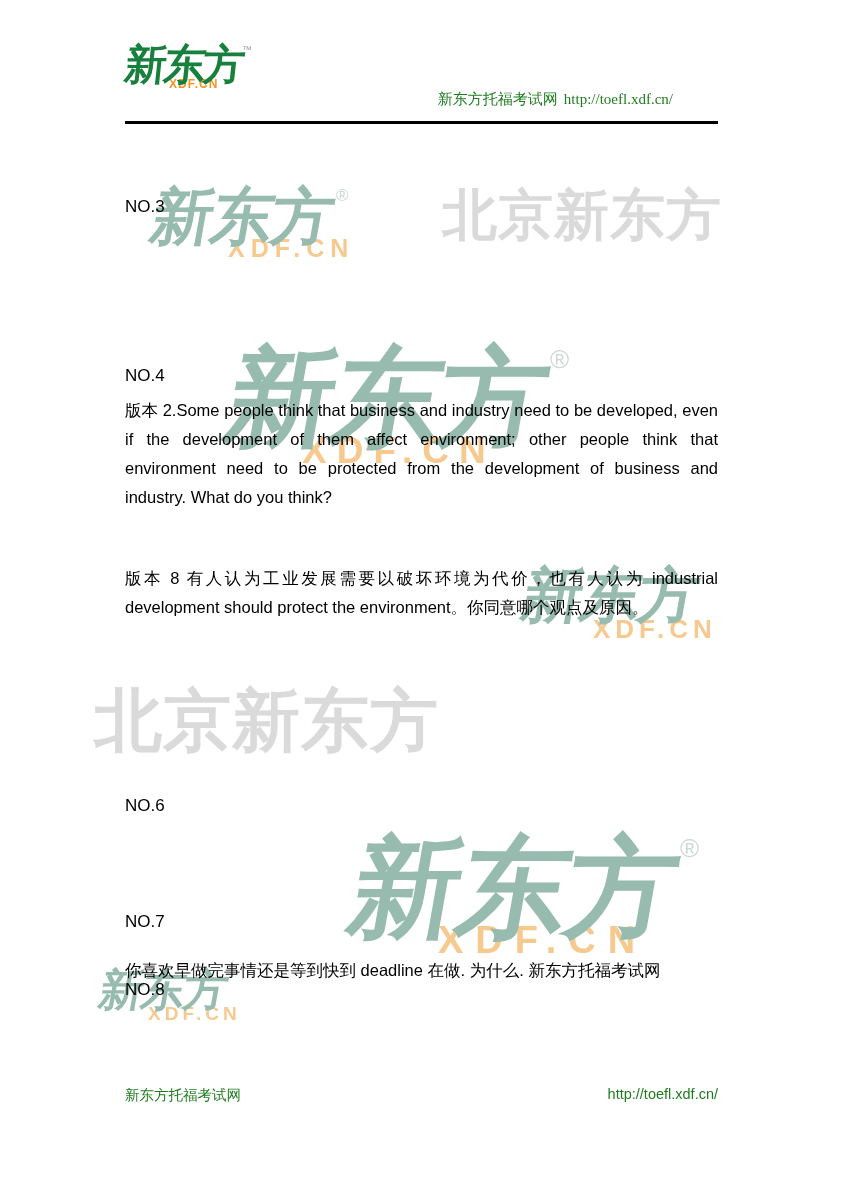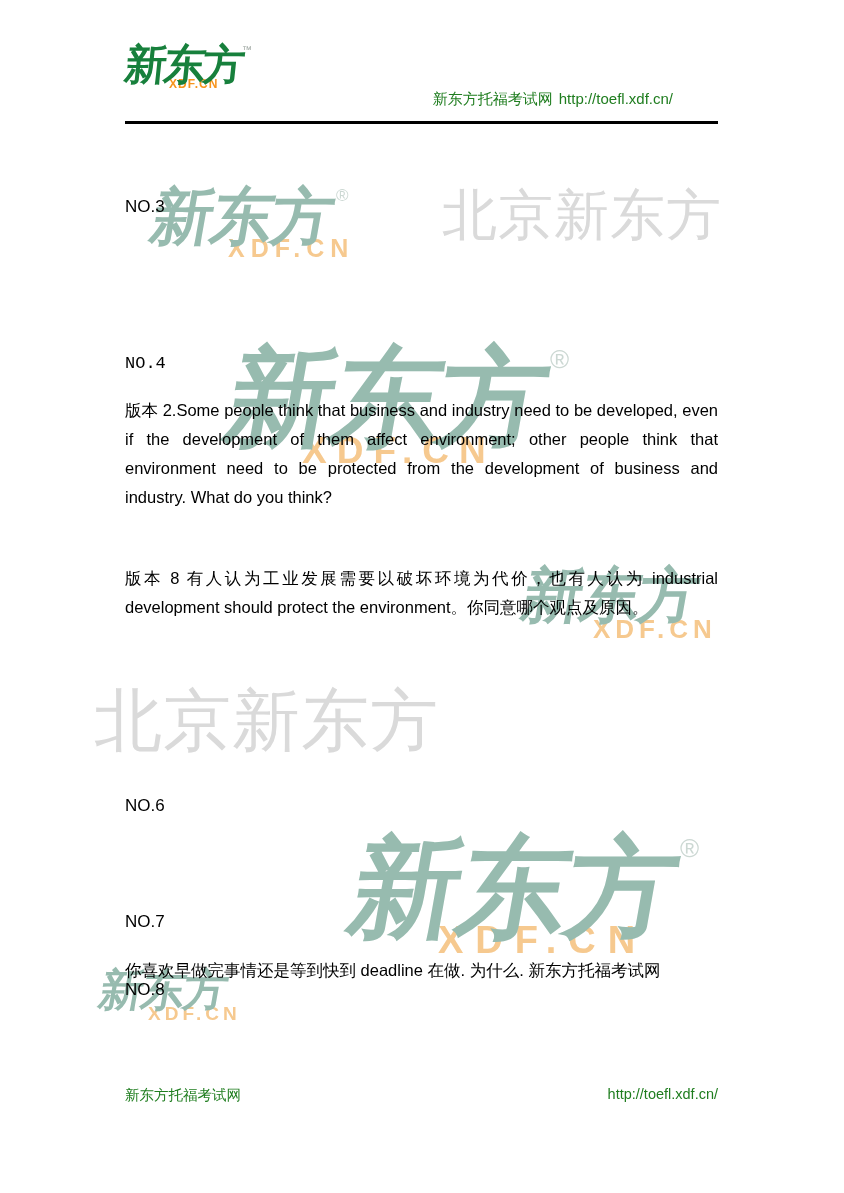--- a/index.html
+++ b/index.html
@@ -11,21 +11,21 @@
   }
 
   
   .wm { position:absolute; z-index:0; pointer-events:none; white-space:nowrap; }
   .wm-teal .cn {
     display:inline-block; font-weight:bold; color:#97bbaf;
     transform:skewX(-10deg); letter-spacing:-2px; line-height:1;
   }
   .wm-teal .reg { color:#ccd8d3; font-size:20px; vertical-align:top; margin-left:4px; }
   .wm-teal .sub { color:#f6c98f; font-weight:bold; line-height:1; }
-  .wm-gray { color:#dadada; font-weight:normal; line-height:1; letter-spacing:1px; }
+  .wm-gray { color:#dadada; font-weight:bold; line-height:1; letter-spacing:1px; }
 
   #wm-no3 { left:152px; top:186px; }
   #wm-no3 .cn  { font-size:62px; }
   #wm-no3 .reg { font-size:17px; }
   #wm-no3 .sub { font-size:25px; letter-spacing:6px; margin:-12px 0 0 76px; }
 
   #wm-bj-top { left:442px; top:188px; font-size:55px; }
 
   #wm-no4 { left:228px; top:344px; }
   #wm-no4 .cn  { font-size:108px; }
@@ -57,38 +57,38 @@
     display:inline-block; font-size:42px; font-weight:bold; color:#17803c;
     transform:skewX(-6deg); letter-spacing:-3px; line-height:1;
   }
   .logo-tm { font-size:10px; color:#9aa39d; vertical-align:top; }
   .logo-sub {
     font-size:12px; font-weight:bold; color:#f7941d;
     letter-spacing:1px; margin:-8px 0 0 44px; line-height:1;
   }
   .site-line {
     position:absolute; right:45px; bottom:12px;
-    font-size:15px; color:#1f7d1f;
+    font-size:15px; color:#1f7d1f;font-family:Liberation Serif, serif;
   }
   .site-line .url { margin-left:6px; }
 
   
   .h {
     position:absolute; left:125px; width:593px; z-index:1;
     font-size:17px; color:#000000;
   }
   .p {
     position:absolute; left:125px; width:593px; z-index:1;
     font-size:16.5px; line-height:29px; color:#000000;
   }
   .just { text-align:justify; }
 
   #h-no3 { top:197px; }
   #p-no3 { top:247px; }
-  #h-no4 { top:354px;font-family:Liberation Mono, monospace; }
+  #h-no4 { top:366px; }
   #p-no4a { top:396px; }
   #p-no4b { top:564px; }
   #h-no5 { top:676px; }
   #p-no5 { top:714px; }
   #h-no6 { top:796px; }
   #p-no6 { top:836px; }
   #h-no7 { top:912px; }
   #p-no7 { top:956px; }
   #h-no8 { top:980px; }
 

